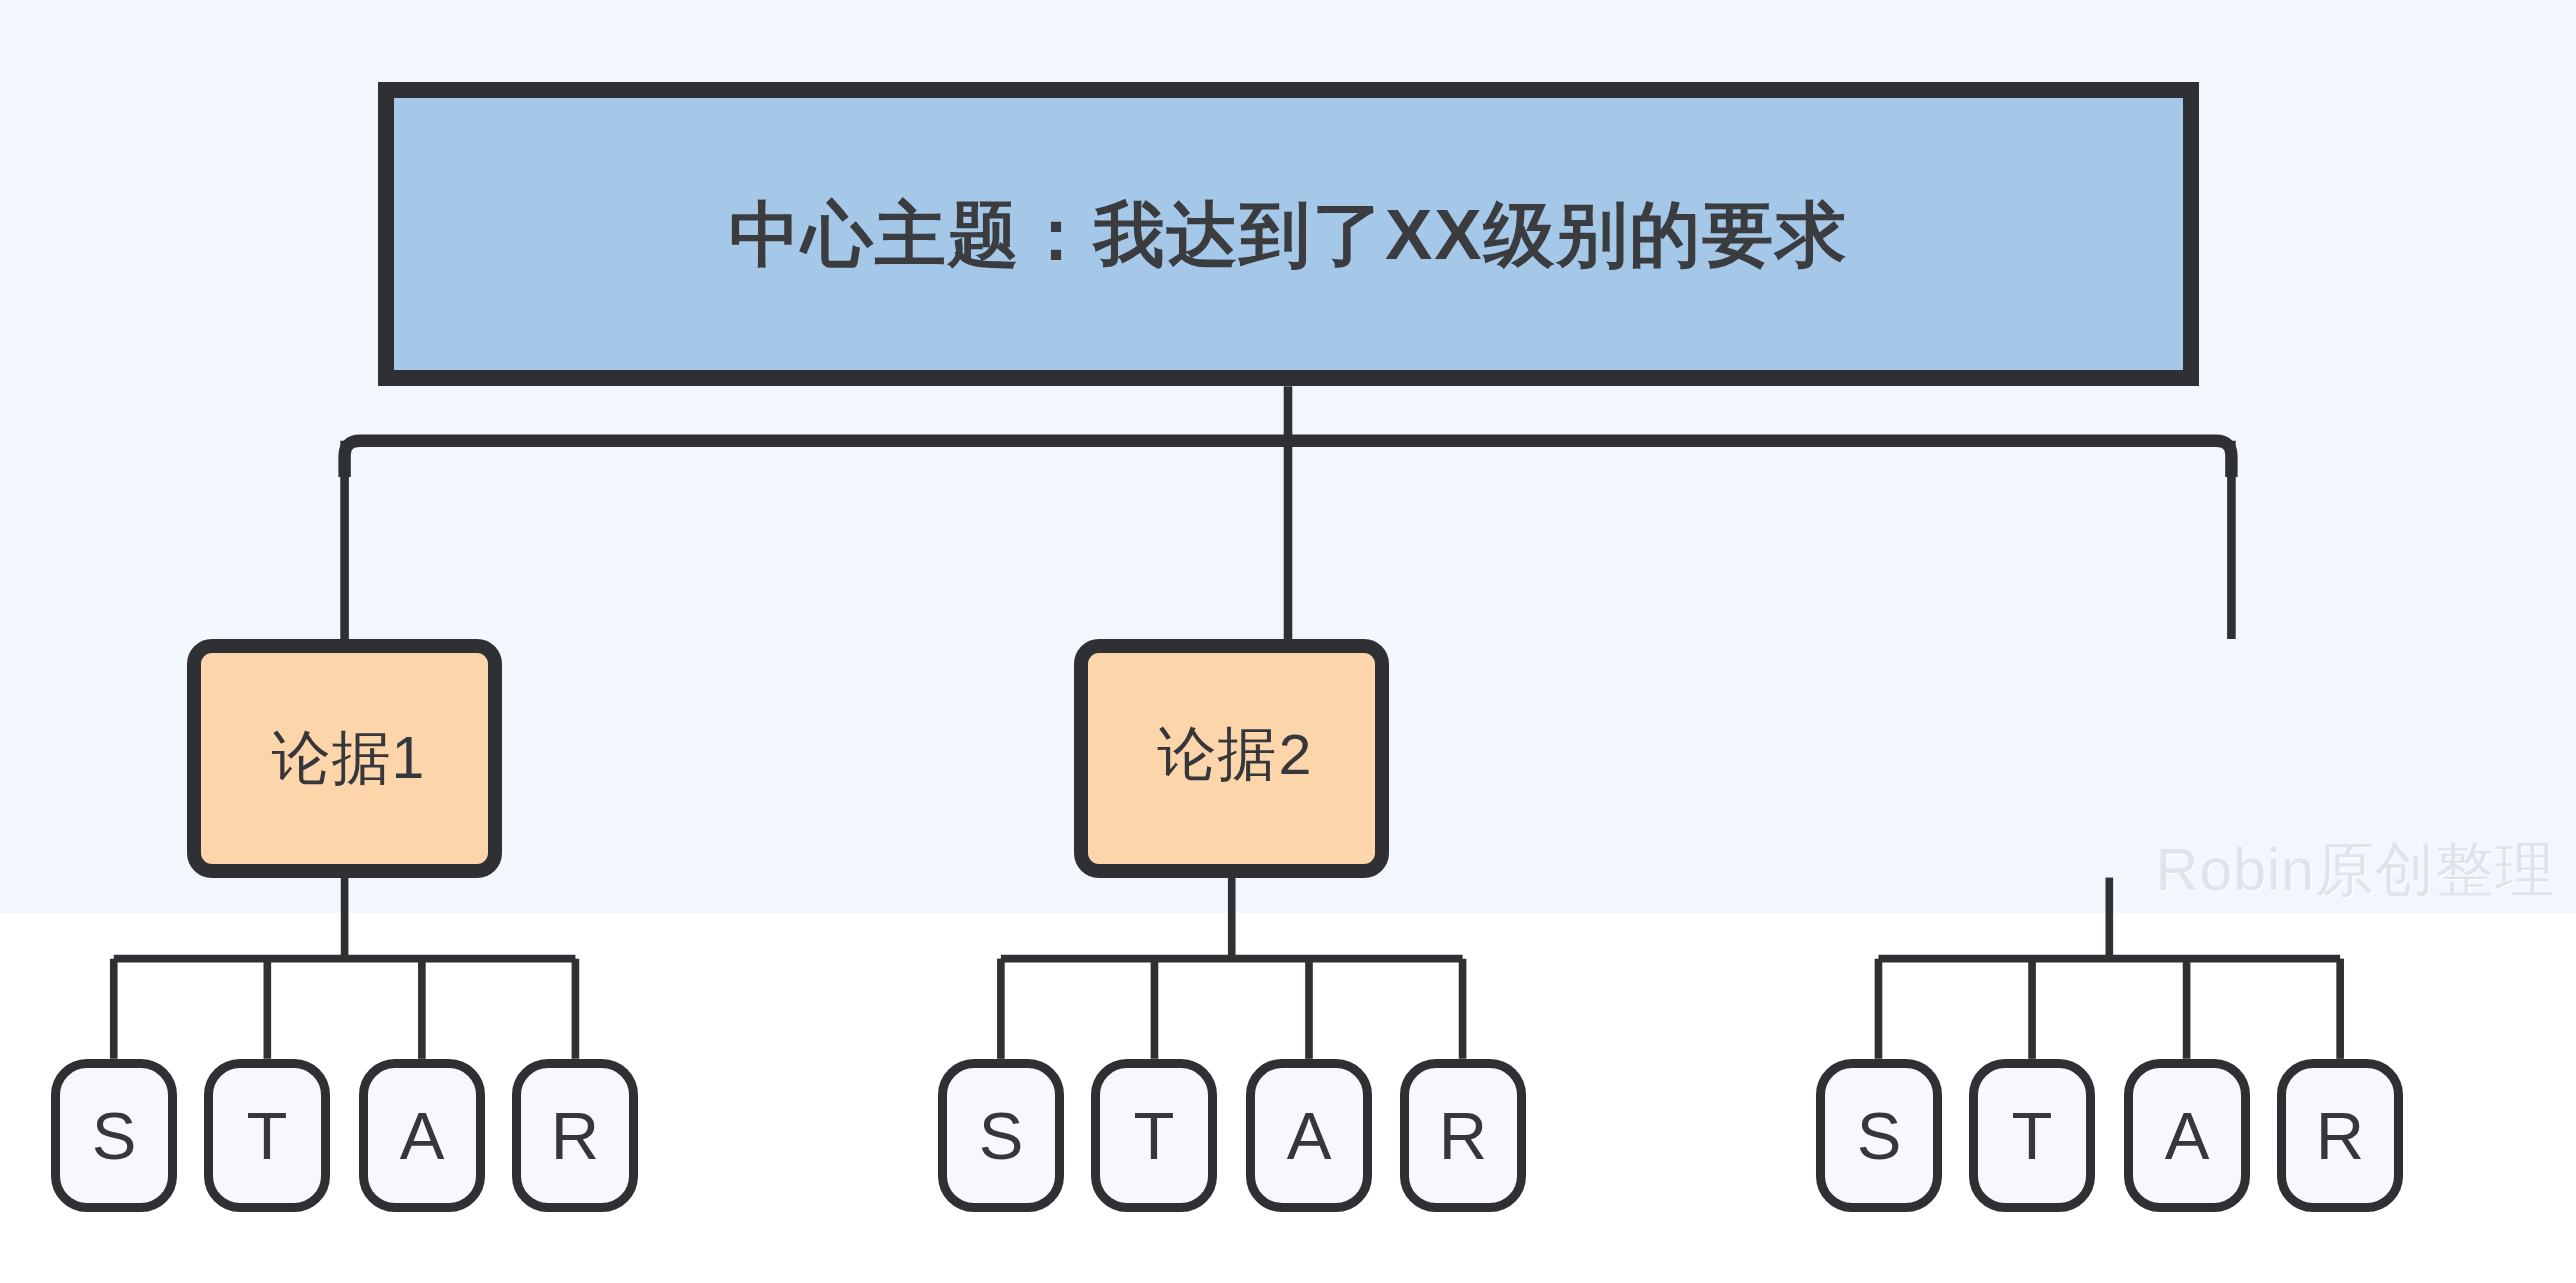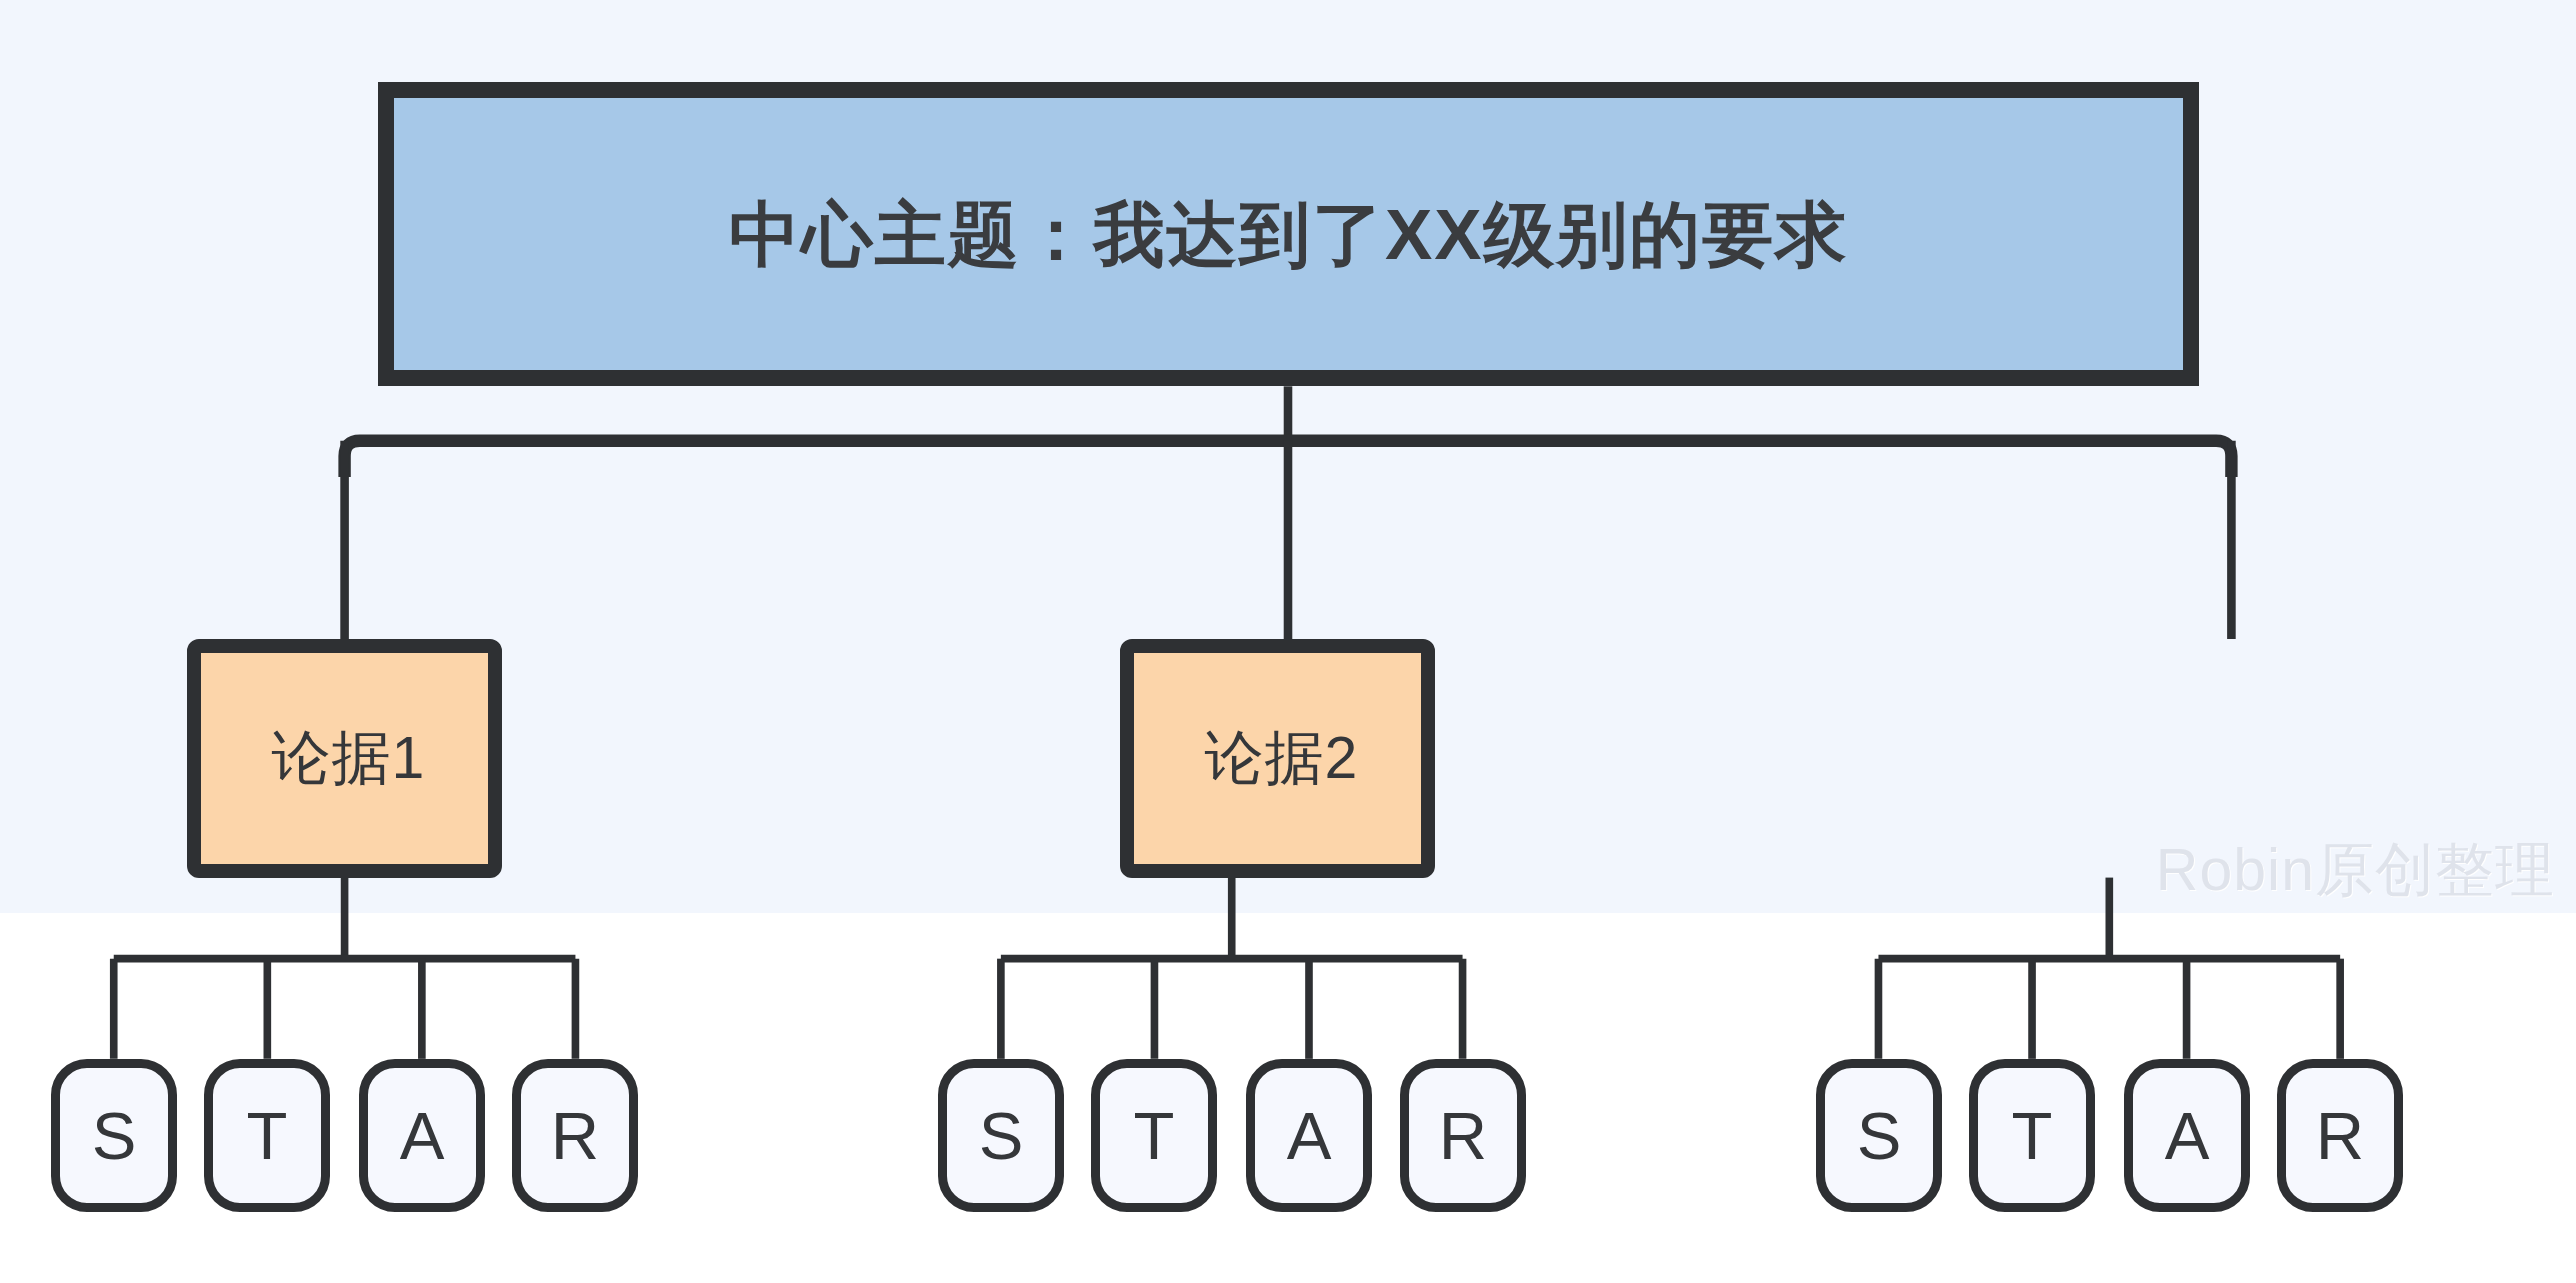--- a/index.html
+++ b/index.html
@@ -55,28 +55,28 @@
 
   
   .arg-box {
     position: absolute;
     top: 639px;
     width: 315px;
     height: 239px;
     box-sizing: border-box;
     background: #fcd5aa;
     border: 14.3px solid #2e3033;
-    border-radius: 12px;
+    border-radius: 25px;
     display: flex;
     align-items: center;
     justify-content: center;
     padding-left: 8px;
   }
   .arg-box.a1 { left: 187px; }
-  .arg-box.a2 { left: 1120px; }
+  .arg-box.a2 { left: 1074px; font-family: Liberation Mono, monospace; }
   .arg-box.a3 { left: 1952px; }
   .arg-label {
     font-size: 59px;
     font-weight: 400;
     color: #35373a;
     letter-spacing: 1px;
     white-space: nowrap;
     line-height: 1;
   }
 

